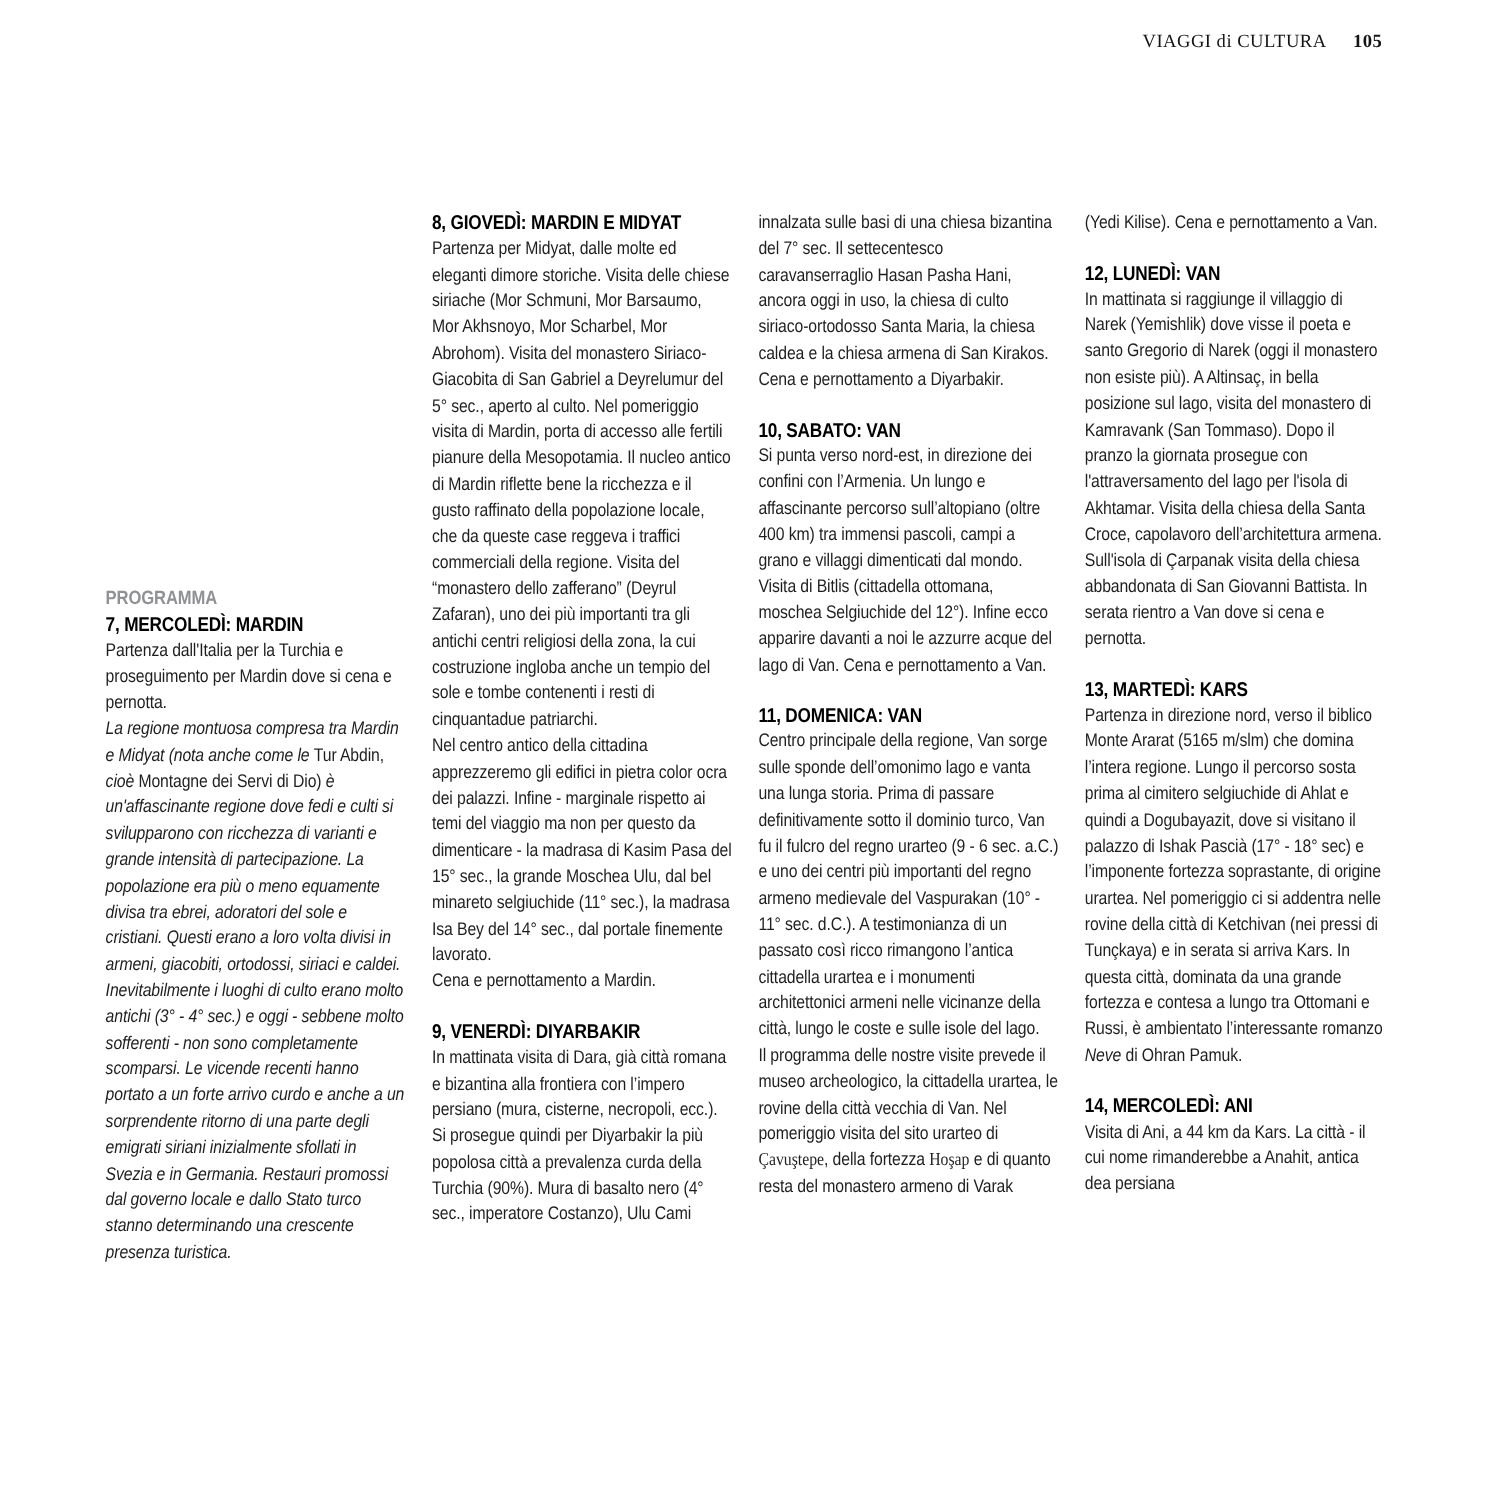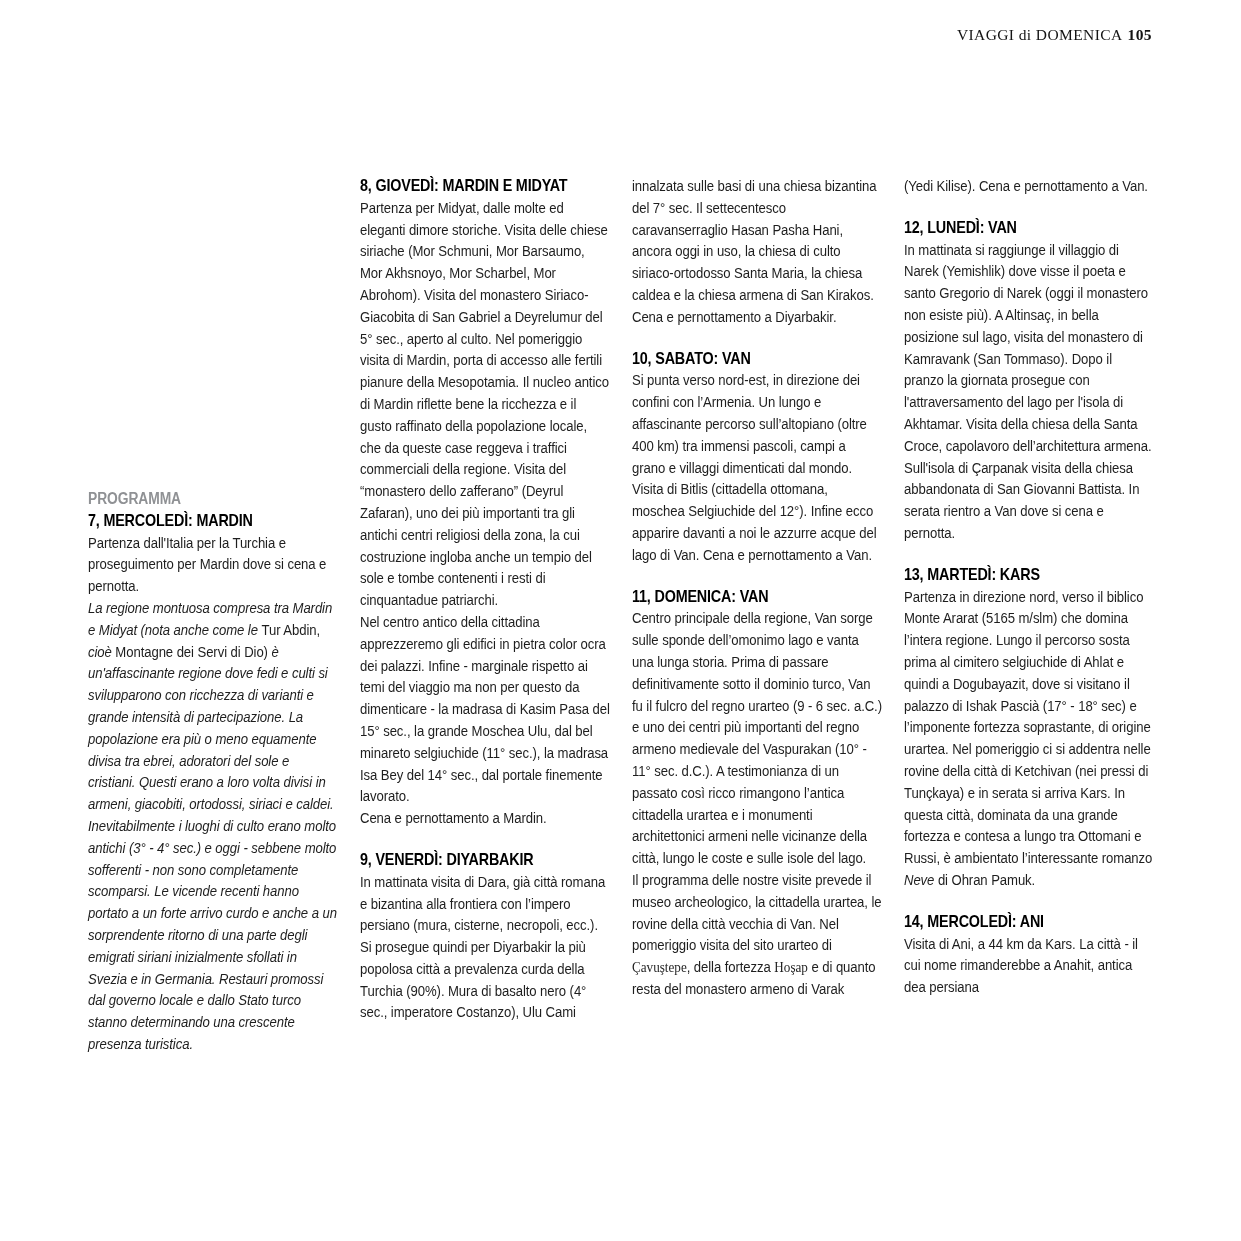--- a/index.html
+++ b/index.html
@@ -20,21 +20,21 @@
     top: 26px;
     right: 89px;
     font-family: "Liberation Serif", serif;
     font-size: 15.5px;
     letter-spacing: 0.4px;
     color: #141414;
     white-space: nowrap;
   }
   .running-header .page-num {
     font-weight: bold;
-    margin-left: 5px;
+    margin-left: 22px;
   }
   .cols {
     position: absolute;
     left: 88px;
     top: 175px;
     display: flex;
     gap: 22px;
   }
   .col {
     width: 250px;
@@ -74,21 +74,21 @@
     color: #8f9194;
     line-height: 21.8px;
   }
   .i { font-style: italic; }
   .serif { font-family: "Liberation Serif", serif; letter-spacing: 0; }
 </style>
 </head>
 <body>
 
 <div class="running-header">
-  <span>VIAGGI di DOMENICA</span><span class="page-num">105</span>
+  <span>VIAGGI di CULTURA</span><span class="page-num">105</span>
 </div>
 
 <div class="cols">
 
   <div class="col col-offset">
     <div class="col-inner">
       <p class="label"><span>PROGRAMMA</span></p>
       <h3 class="heading"><span>7, MERCOLEDÌ: MARDIN</span></h3>
       <p class="para"><span>Partenza dall'Italia per la Turchia e proseguimento per Mardin dove si cena e pernotta.</span></p>
       <p class="para"><span class="i">La regione montuosa compresa tra Mardin e Midyat (nota anche come le </span><span>Tur Abdin, </span><span class="i">cioè </span><span>Montagne dei Servi di Dio) </span><span class="i">è un'affascinante regione dove fedi e culti si svilupparono con ricchezza di varianti e grande intensità di partecipazione. La popolazione era più o meno equamente divisa tra ebrei, adoratori del sole e cristiani. Questi erano a loro volta divisi in armeni, giacobiti, ortodossi, siriaci e caldei. Inevitabilmente i luoghi di culto erano molto antichi (3° - 4° sec.) e oggi - sebbene molto sofferenti - non sono completamente scomparsi. Le vicende recenti hanno portato a un forte arrivo curdo e anche a un sorprendente ritorno di una parte degli emigrati siriani inizialmente sfollati in Svezia e in Germania. Restauri promossi dal governo locale e dallo Stato turco stanno determinando una crescente presenza turistica.</span></p>

